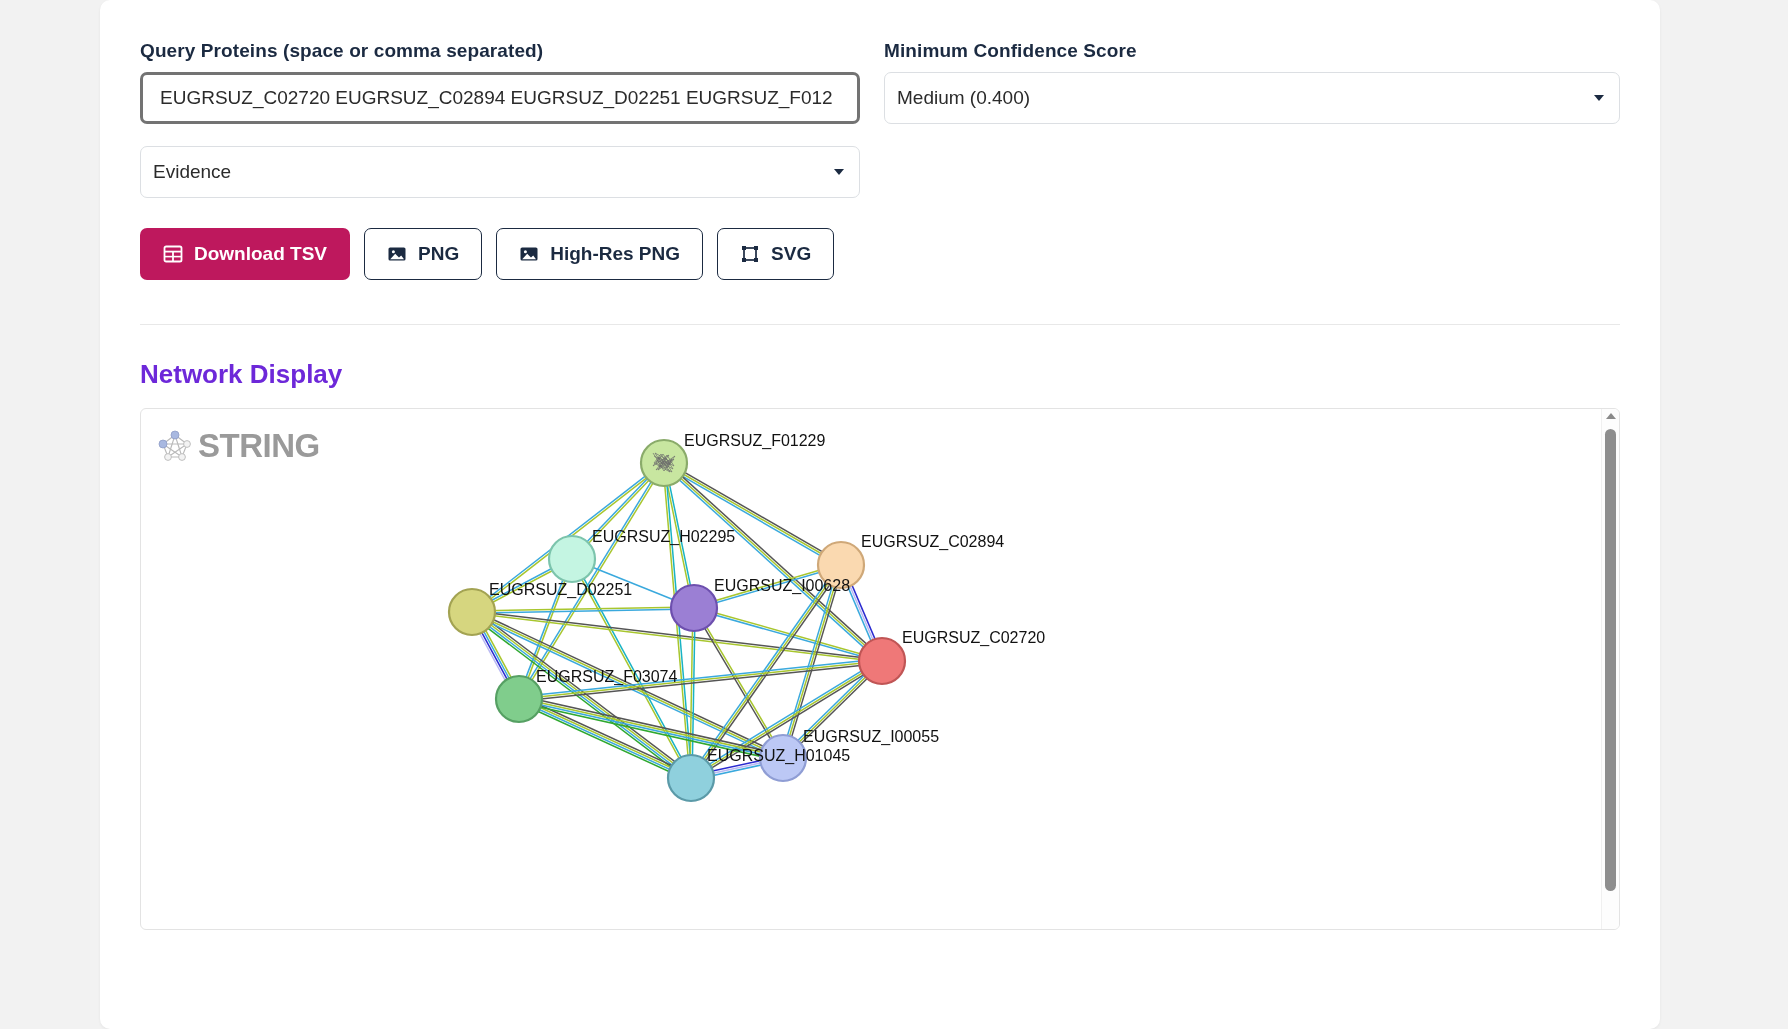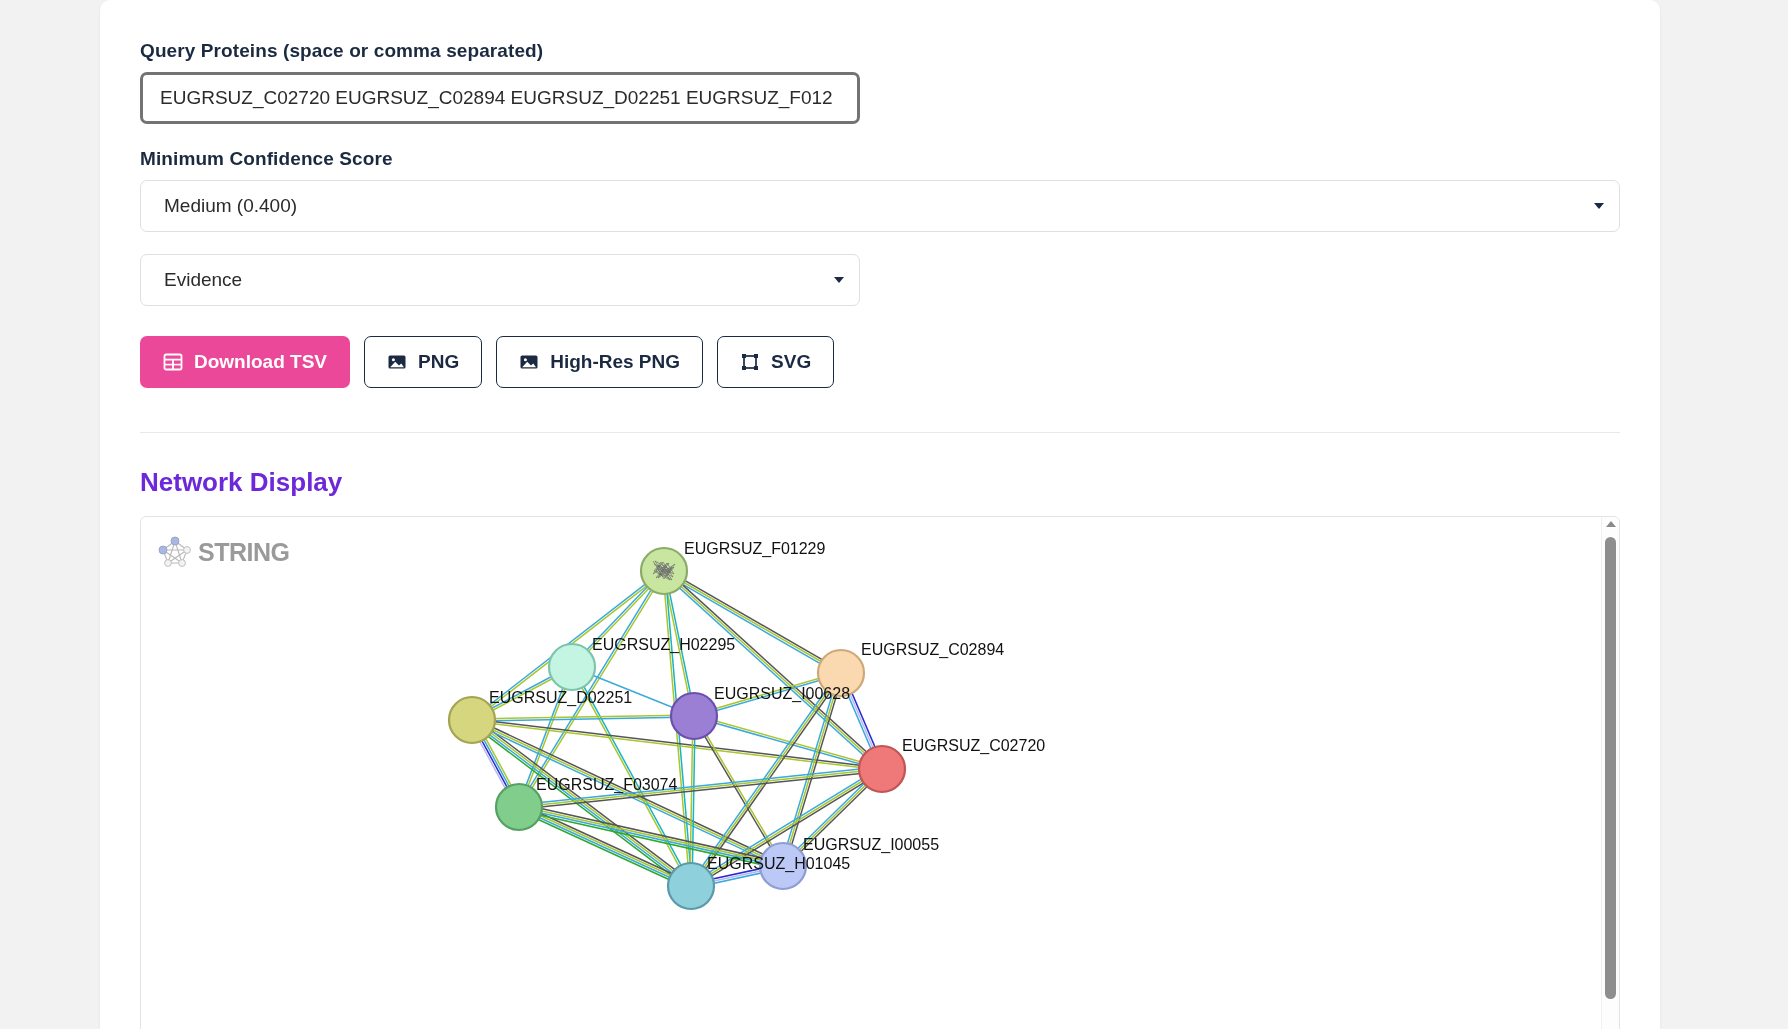--- a/index.html
+++ b/index.html
@@ -20,21 +20,20 @@
     background: #ffffff;
     border-radius: 10px;
     box-shadow: 0 1px 3px rgba(0,0,0,0.06);
   }
   .inner {
     padding: 40px 40px 0 40px;
   }
   .form-row {
     display: flex;
     gap: 24px;
-    flex-direction: column;
   }
   .field-col-left { width: 720px; }
   .field-col-right { flex: 1; }
   .field-label {
     font-size: 19px;
     font-weight: bold;
     color: #1b2a41;
     margin-bottom: 10px;
     letter-spacing: 0.1px;
   }
@@ -54,21 +53,21 @@
   .select-wrap { position: relative; }
   .select-box {
     width: 100%;
     box-sizing: border-box;
     height: 52px;
     border: 1px solid #dcdfe3;
     border-radius: 7px;
     background: #fff;
     font-size: 19px;
     color: #2b2b2b;
-    padding: 0 34px 0 23px;
+    padding: 0 34px 0 12px;
     display: flex;
     align-items: center;
     cursor: pointer;
   }
   .caret {
     position: absolute;
     right: 16px;
     top: 50%;
     transform: translateY(-50%);
     width: 0; height: 0;
@@ -94,21 +93,21 @@
     border-radius: 7px;
     font-size: 19px;
     font-weight: bold;
     cursor: pointer;
     border: 1px solid transparent;
     box-sizing: border-box;
     white-space: nowrap;
     font-family: "Liberation Sans", sans-serif;
   }
   .btn-generate { background: #f9513a; color: #ffffff; }
-  .btn-tsv { background: #ec4899; color: #ffffff; }
+  .btn-tsv { background: #be185d; color: #ffffff; }
   .btn-outline {
     background: #ffffff;
     color: #1b2a41;
     border: 1px solid #1b2a41;
   }
   .divider {
     margin: 44px 0 0 0;
     border-top: 1px solid #e8e8e8;
   }
   .section-title {
@@ -127,21 +126,21 @@
   }
   .string-logo {
     position: absolute;
     left: 16px;
     top: 18px;
     display: flex;
     align-items: center;
     gap: 5px;
   }
   .string-word {
-    font-size: 25px;
+    font-size: 33px;
     font-weight: bold;
     color: #9a9a9a;
     letter-spacing: -0.5px;
     font-family: "Liberation Sans", sans-serif;
   }
   .net-svg { position: absolute; left: 0; top: 0; }
   .node-label {
     font-family: "Liberation Sans", sans-serif;
     font-size: 16px;
     fill: #111111;

